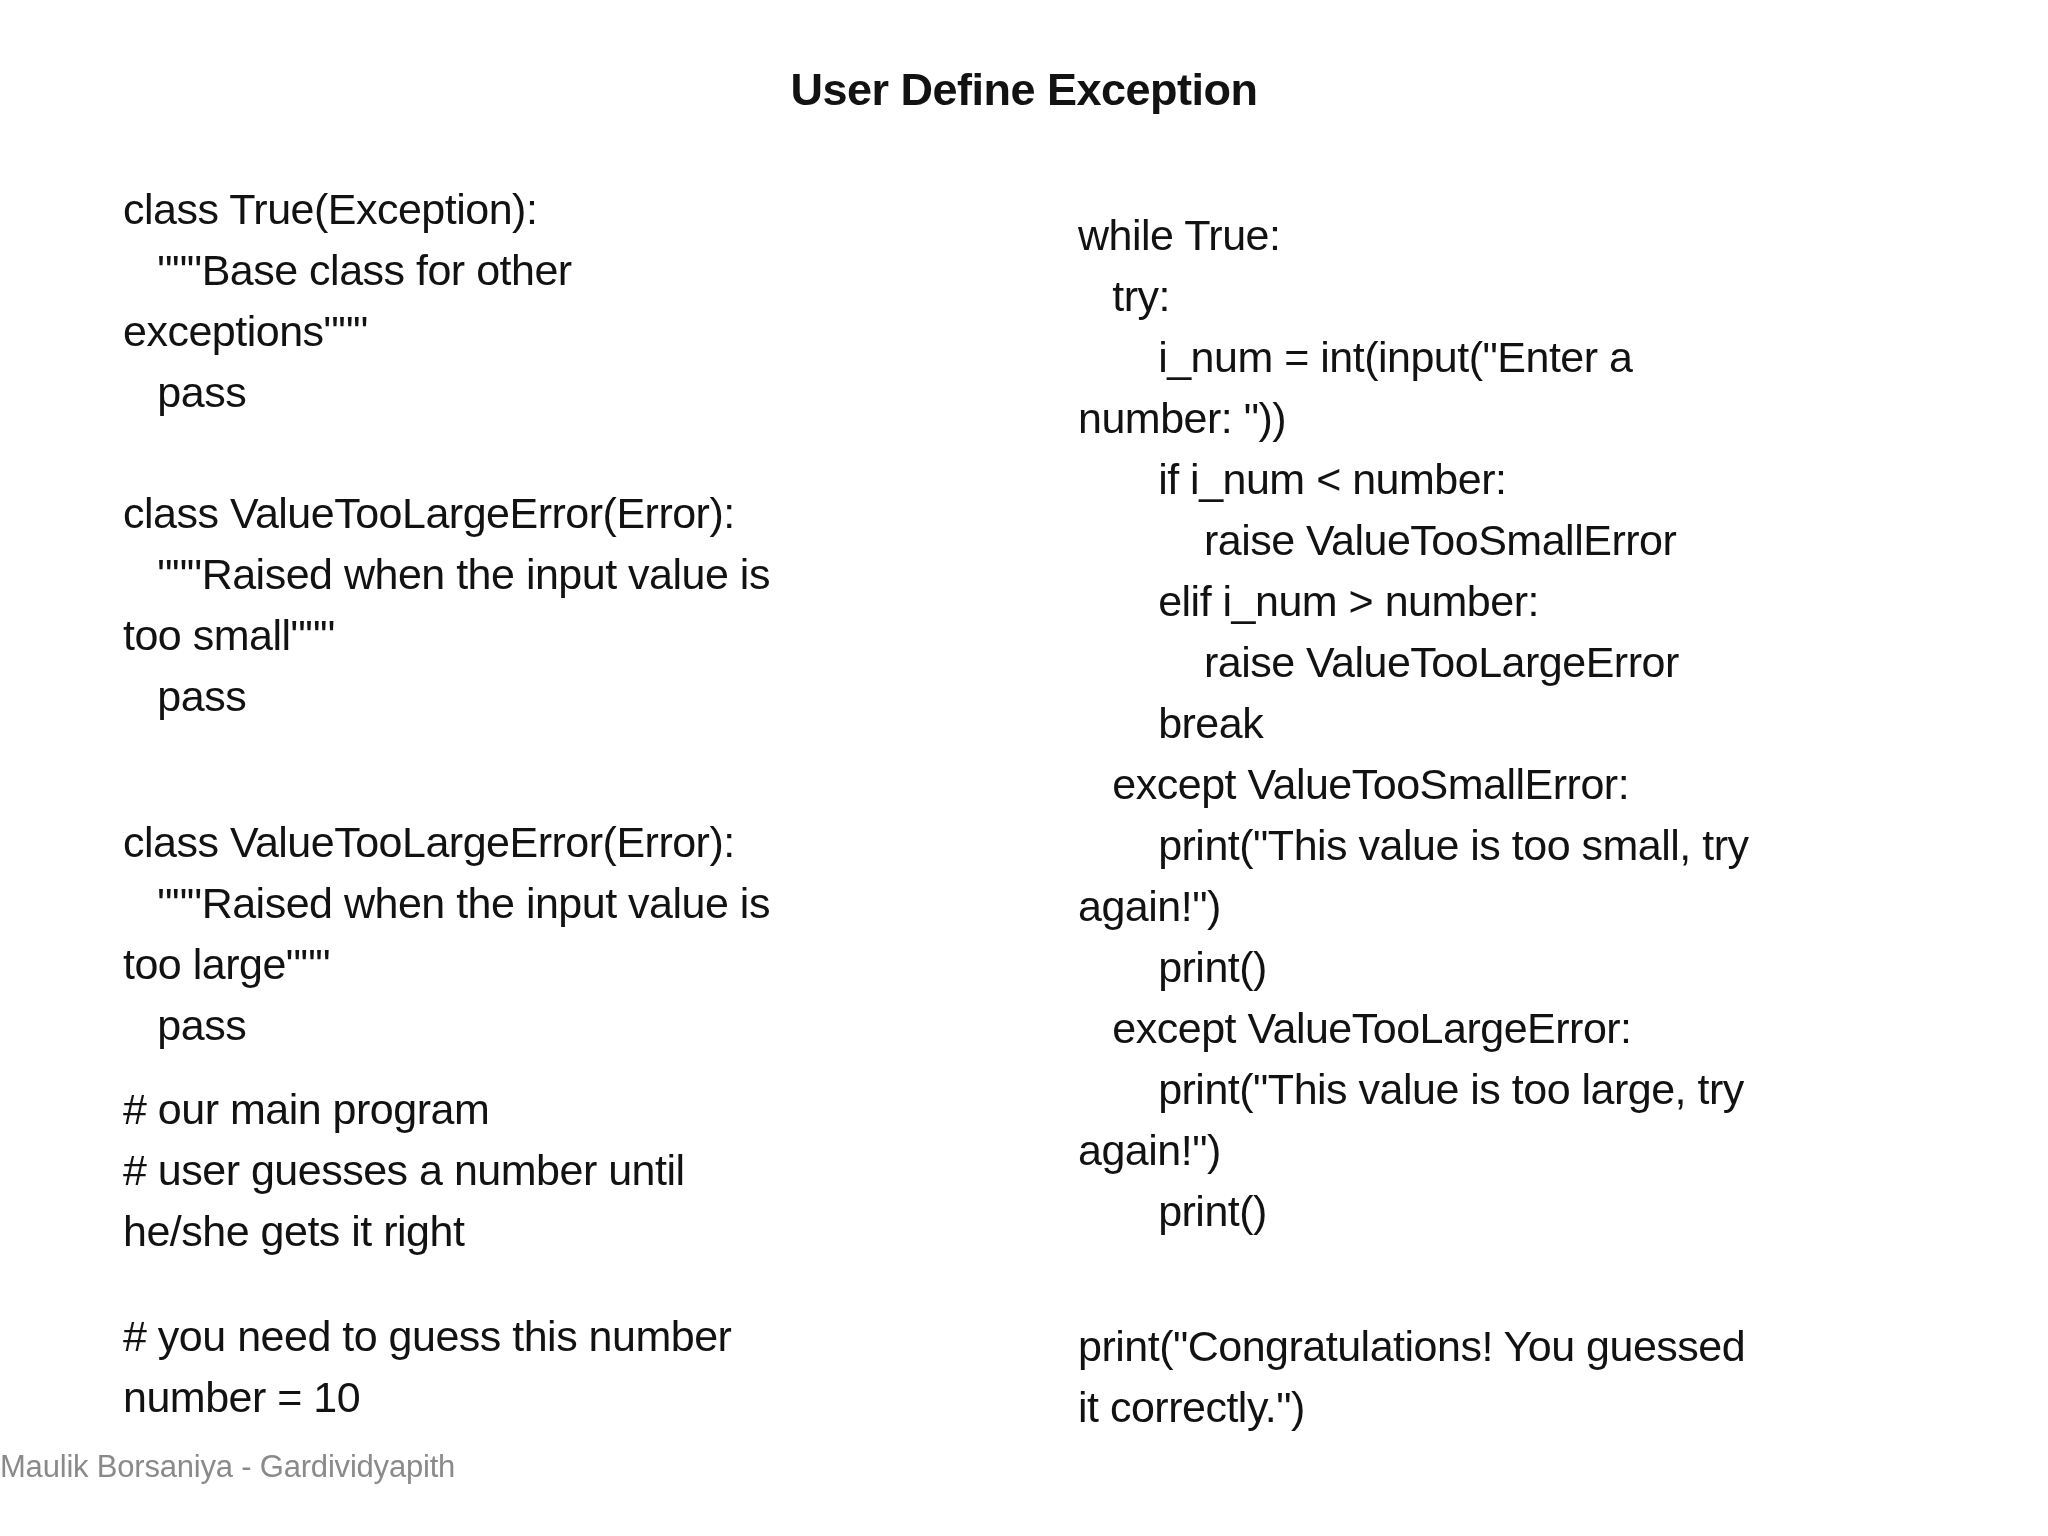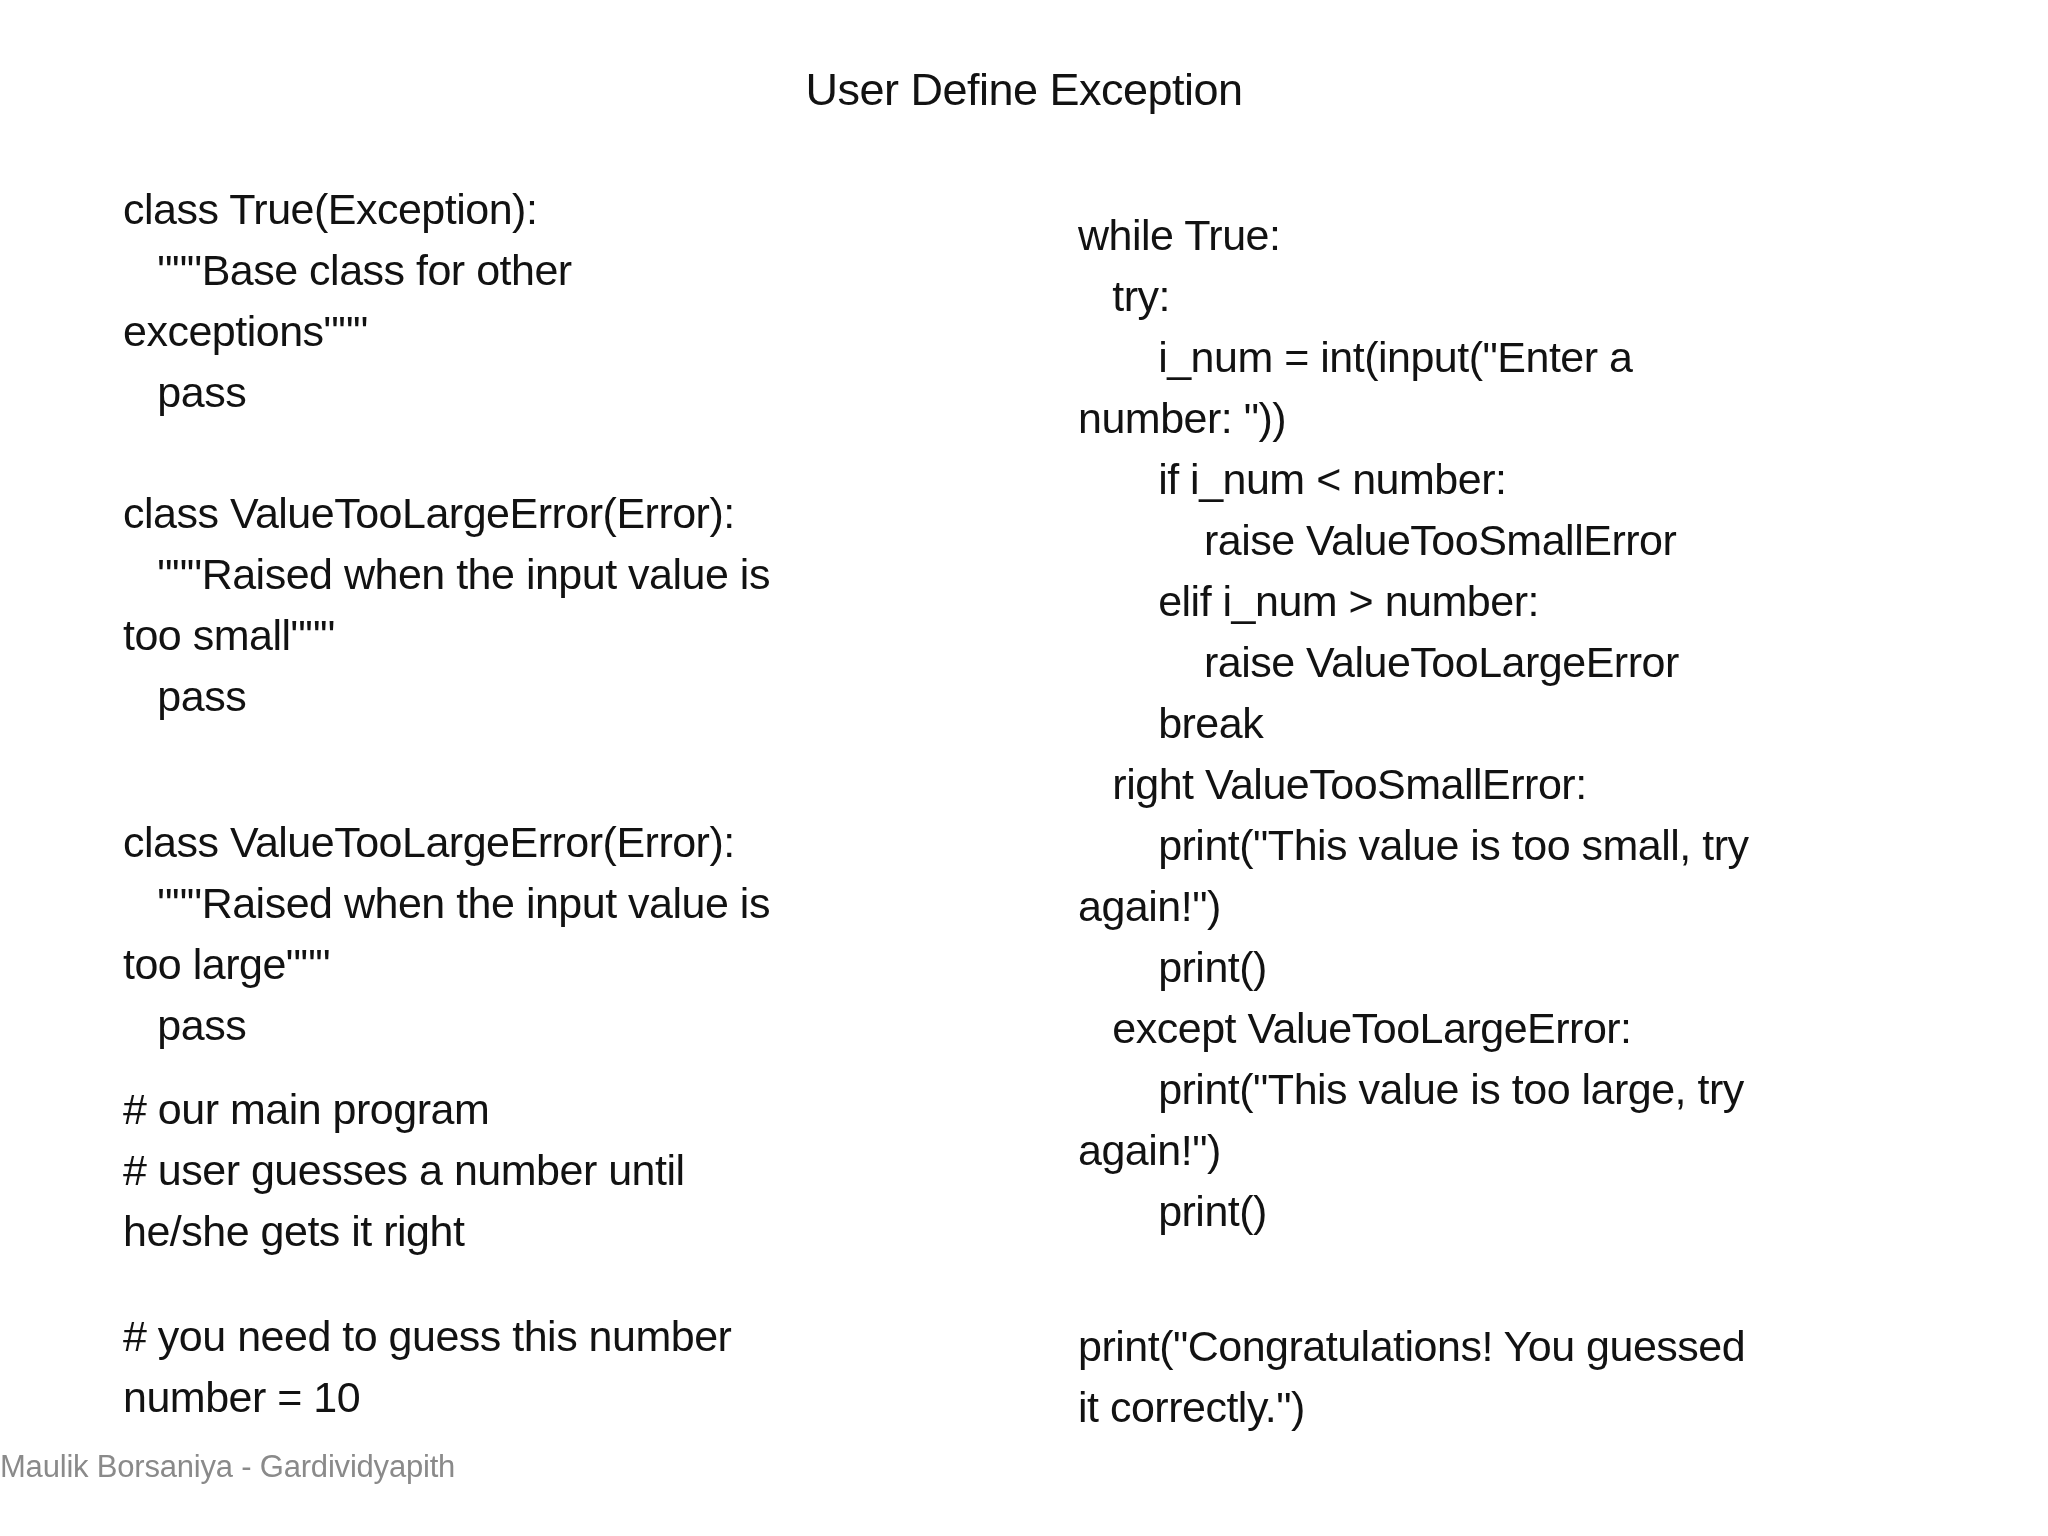--- a/index.html
+++ b/index.html
@@ -20,21 +20,21 @@
     inset: 0;
     background: var(--bg-color, #ffffff);
   }
   .slide-title {
     position: absolute;
     top: 59px;
     left: 0;
     width: 100%;
     text-align: center;
     font-size: 45px;
-    font-weight: 400;
+    font-weight: 700;
     letter-spacing: -0.5px;
     line-height: 61px;
     white-space: pre;
   }
   .code-block {
     position: absolute;
     font-size: 43px;
     letter-spacing: -0.5px;
   }
   .code-line {
@@ -106,21 +106,21 @@
   <div id="rblock0" class="code-block">
       <div class="code-line">while True:</div>
       <div class="code-line">   try:</div>
       <div class="code-line">       i_num = int(input("Enter a</div>
       <div class="code-line">number: "))</div>
       <div class="code-line">       if i_num &lt; number:</div>
       <div class="code-line">           raise ValueTooSmallError</div>
       <div class="code-line">       elif i_num &gt; number:</div>
       <div class="code-line">           raise ValueTooLargeError</div>
       <div class="code-line">       break</div>
-      <div class="code-line">   right ValueTooSmallError:</div>
+      <div class="code-line">   except ValueTooSmallError:</div>
       <div class="code-line">       print("This value is too small, try</div>
       <div class="code-line">again!")</div>
       <div class="code-line">       print()</div>
       <div class="code-line">   except ValueTooLargeError:</div>
       <div class="code-line">       print("This value is too large, try</div>
       <div class="code-line">again!")</div>
       <div class="code-line">       print()</div>
     </div>
 
   <div id="rblock1" class="code-block">

